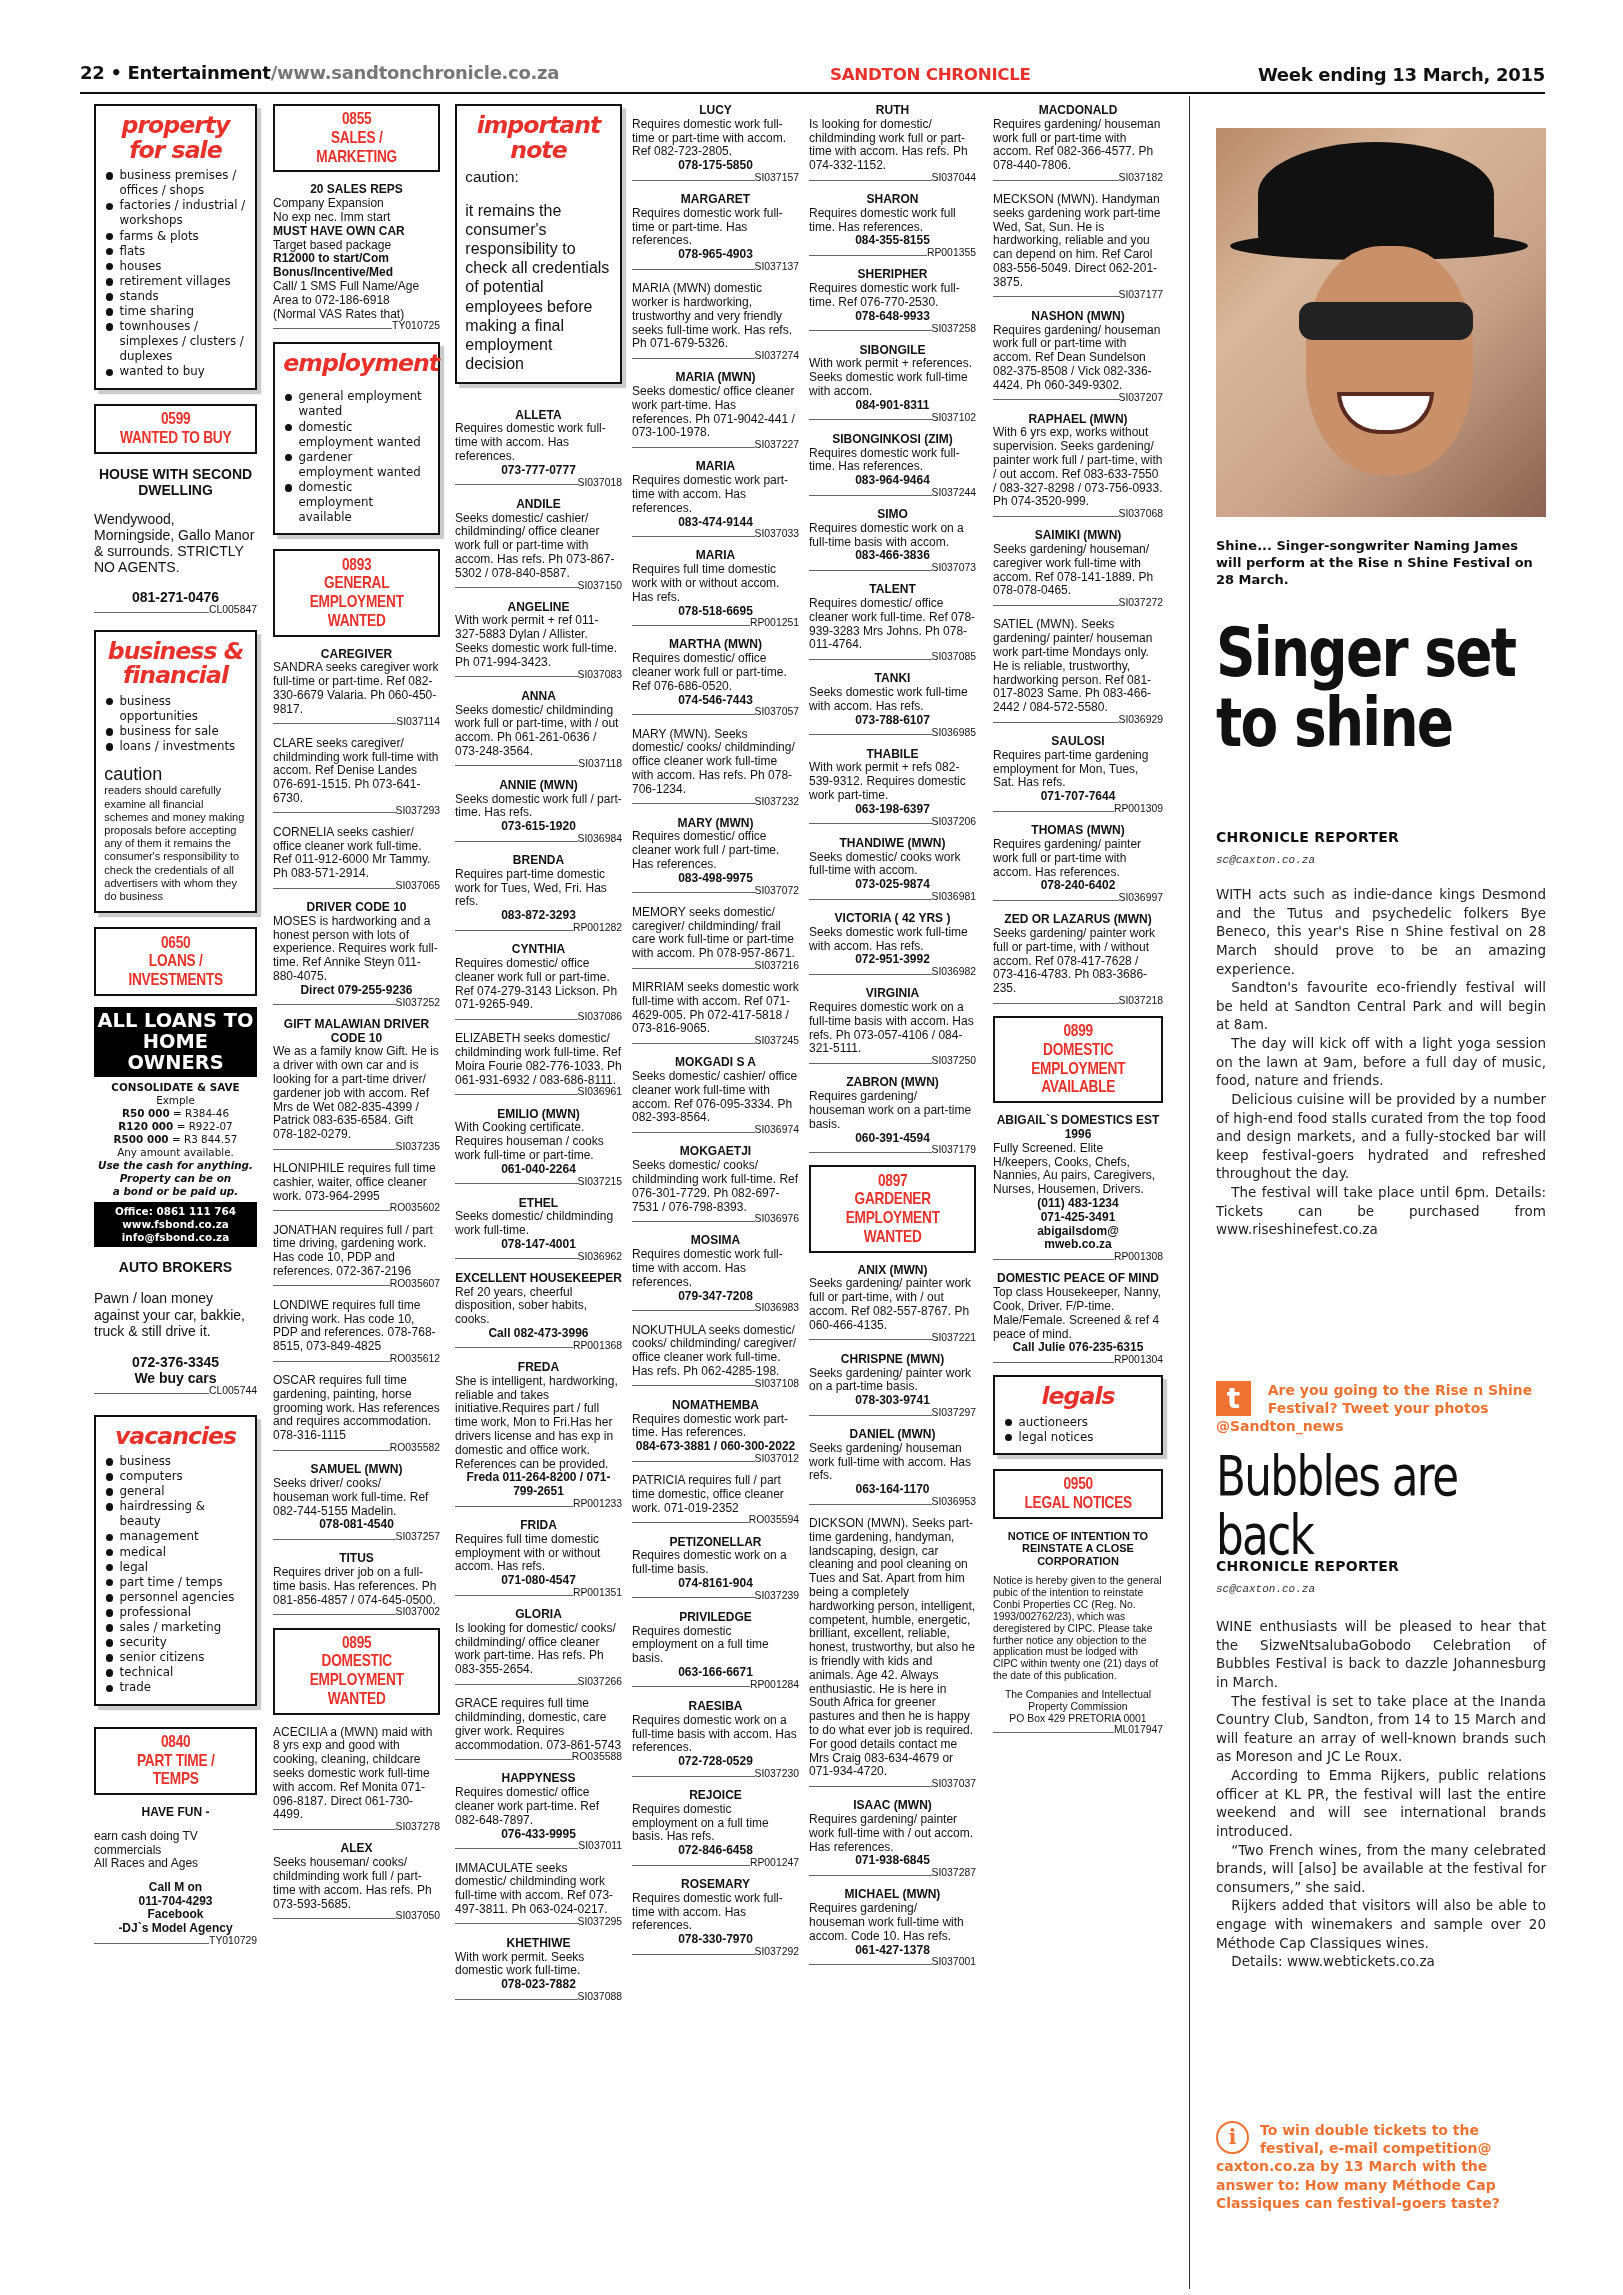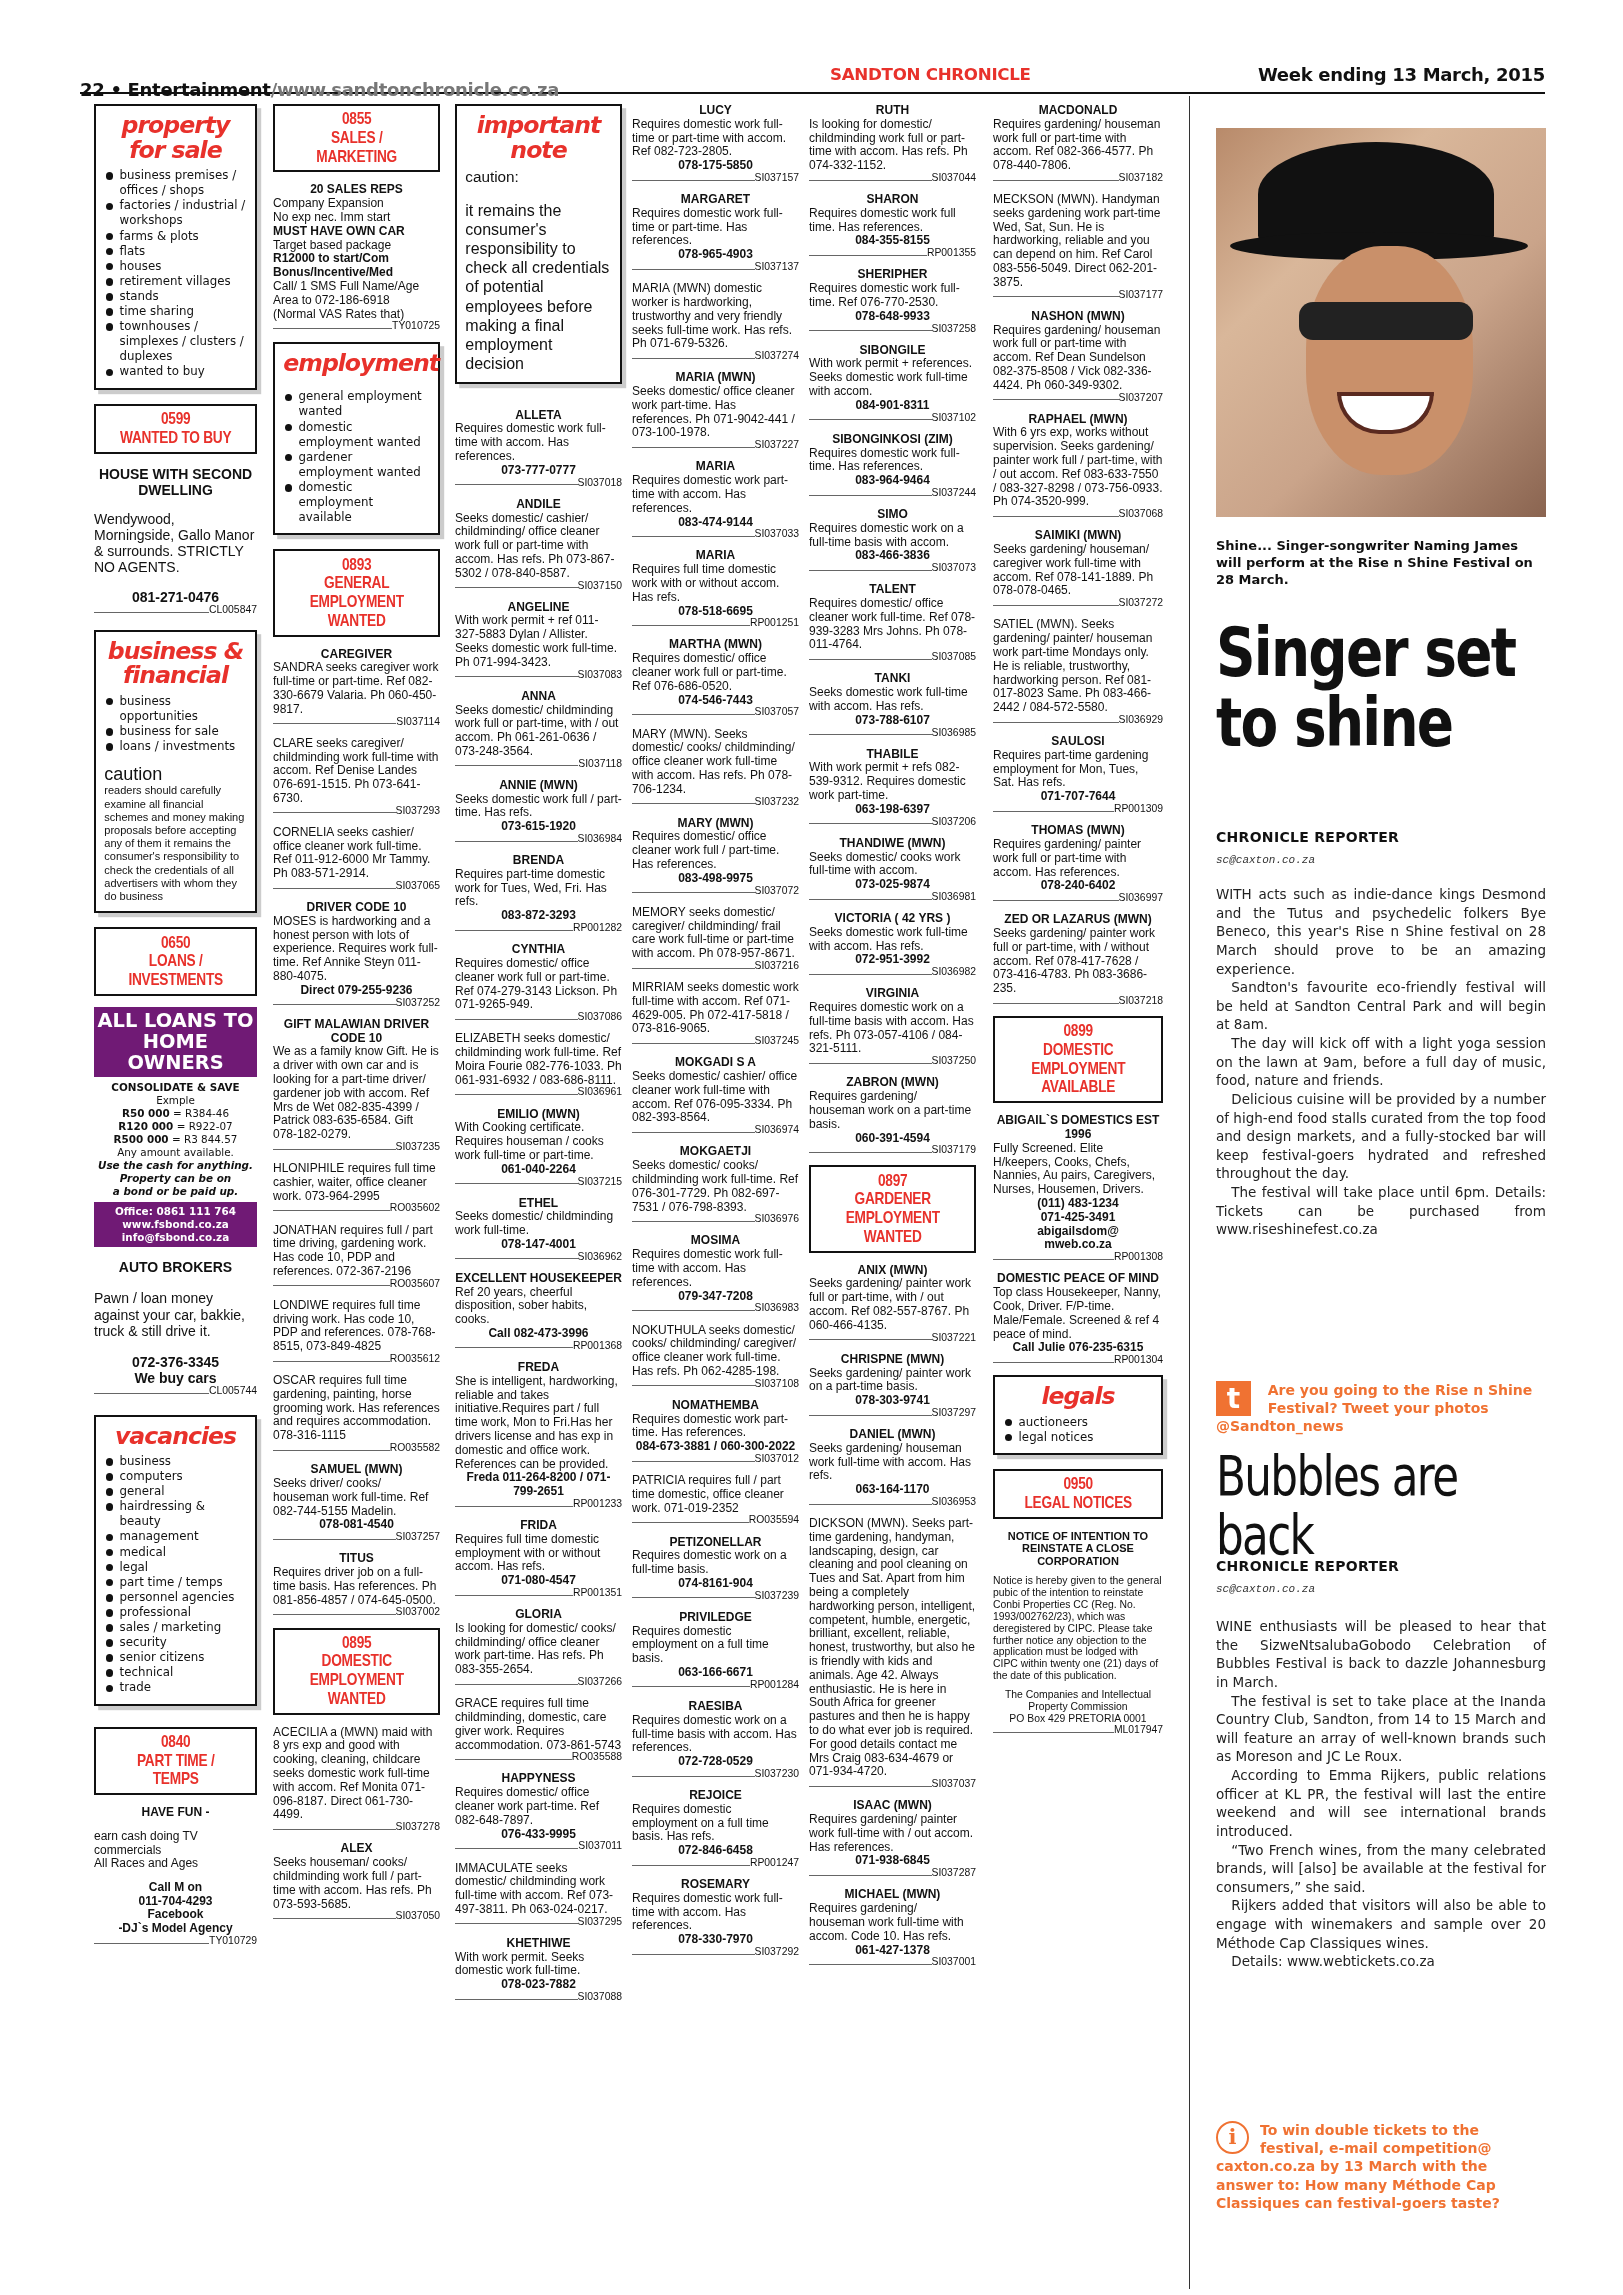--- a/index.html
+++ b/index.html
@@ -1,18 +1,18 @@
 <!DOCTYPE html>
 <html style="font-size:11px"><head>
 <meta charset="utf-8">
 <style>
 *{box-sizing:border-box;margin:0;padding:0}
 body{width:1624px;height:2295px;background:#fff;font-family:"Liberation Sans",sans-serif;color:#111;position:relative;overflow:hidden}
 .header{position:absolute;left:80px;top:61px;width:1465px;height:33px;border-bottom:2.1px solid #111}
-.hdr-left{position:absolute;left:0;top:18px;font-family:"DejaVu Sans",sans-serif;font-weight:bold;font-size:18px;letter-spacing:-0.3px}
+.hdr-left{position:absolute;left:0;top:1px;font-family:"DejaVu Sans",sans-serif;font-weight:bold;font-size:18px;letter-spacing:-0.3px}
 .hdr-left .url{color:#777}
 .hdr-center{position:absolute;left:750px;top:2.8px;font-family:"DejaVu Sans",sans-serif;font-weight:bold;font-size:16.7px;color:#e8312b;letter-spacing:-0.3px}
 .hdr-right{position:absolute;right:0;top:2.8px;font-family:"DejaVu Sans",sans-serif;font-weight:bold;font-size:18px;letter-spacing:-0.3px}
 .vrule{position:absolute;left:1189px;top:96px;width:1.4px;height:2193px;background:#333}
 .col{position:absolute;top:104px;font-size:12px;line-height:1.15}
 .c1{left:94px;width:163px}
 .c2{left:273px;width:167px}
 .c3{left:455px;width:167px}
 .c4{left:632px;width:167px}
 .c5{left:809px;width:167px}
@@ -26,21 +26,21 @@
 .secbox span{display:block;transform:scaleX(0.82)}
 .ad{margin-bottom:9.7px}
 .ad .name{font-weight:bold;text-align:center;font-size:12px}
 .ad .body{white-space:pre-line}
 .ad .phone{font-weight:bold;text-align:center}
 .ad .refwrap{display:flex;align-items:flex-end}
 .ad .refline{flex:1;border-bottom:0.7px solid #666;margin-bottom:2.8px}
 .ad .refcode{font-size:10.4px;line-height:1}
 .caution-head{font-size:18px;margin-top:9.7px}
 .note-body{font-size:16px;line-height:1.2;margin-top:15px}
-.loanad{background:#701a75;color:#fff;text-align:center;font-family:"DejaVu Sans",sans-serif;margin:7px 0 12.5px;padding:2.8px 0}
+.loanad{background:#000000;color:#fff;text-align:center;font-family:"DejaVu Sans",sans-serif;margin:7px 0 12.5px;padding:2.8px 0}
 .loanad .big{font-weight:bold;font-size:19.4px;line-height:1.1}
 .loanad .inner{background:#fff;color:#111;margin:2.8px 0;padding:4.2px 2.8px;font-size:10.4px;line-height:1.25}
 .loanad .foot{font-weight:bold;font-size:10.4px;line-height:1.25}
 .photo{position:absolute;left:1216px;top:128px;width:330px;height:389px;background:linear-gradient(135deg,#b88a6a 0%,#d9b79a 30%,#caa48a 60%,#8a6450 100%);overflow:hidden}
 .photo .hat{position:absolute;left:42px;top:14px;width:236px;height:104px;background:#111;border-radius:50% 50% 10% 10%}
 .photo .brim{position:absolute;left:14px;top:104px;width:298px;height:28px;background:#111;border-radius:50%}
 .photo .face{position:absolute;left:90px;top:118px;width:167px;height:229px;background:#c9906a;border-radius:45%}
 .photo .glasses{position:absolute;left:83px;top:174px;width:174px;height:38px;background:#222;border-radius:14px}
 .photo .mouth{position:absolute;left:121px;top:264px;width:97px;height:42px;background:#fff;border-radius:0 0 49px 49px;border:4.2px solid #5a2a20}
 .caption{position:absolute;left:1216px;top:538px;width:330px;font-family:"DejaVu Sans",sans-serif;font-weight:bold;font-size:13px;line-height:1.3}

